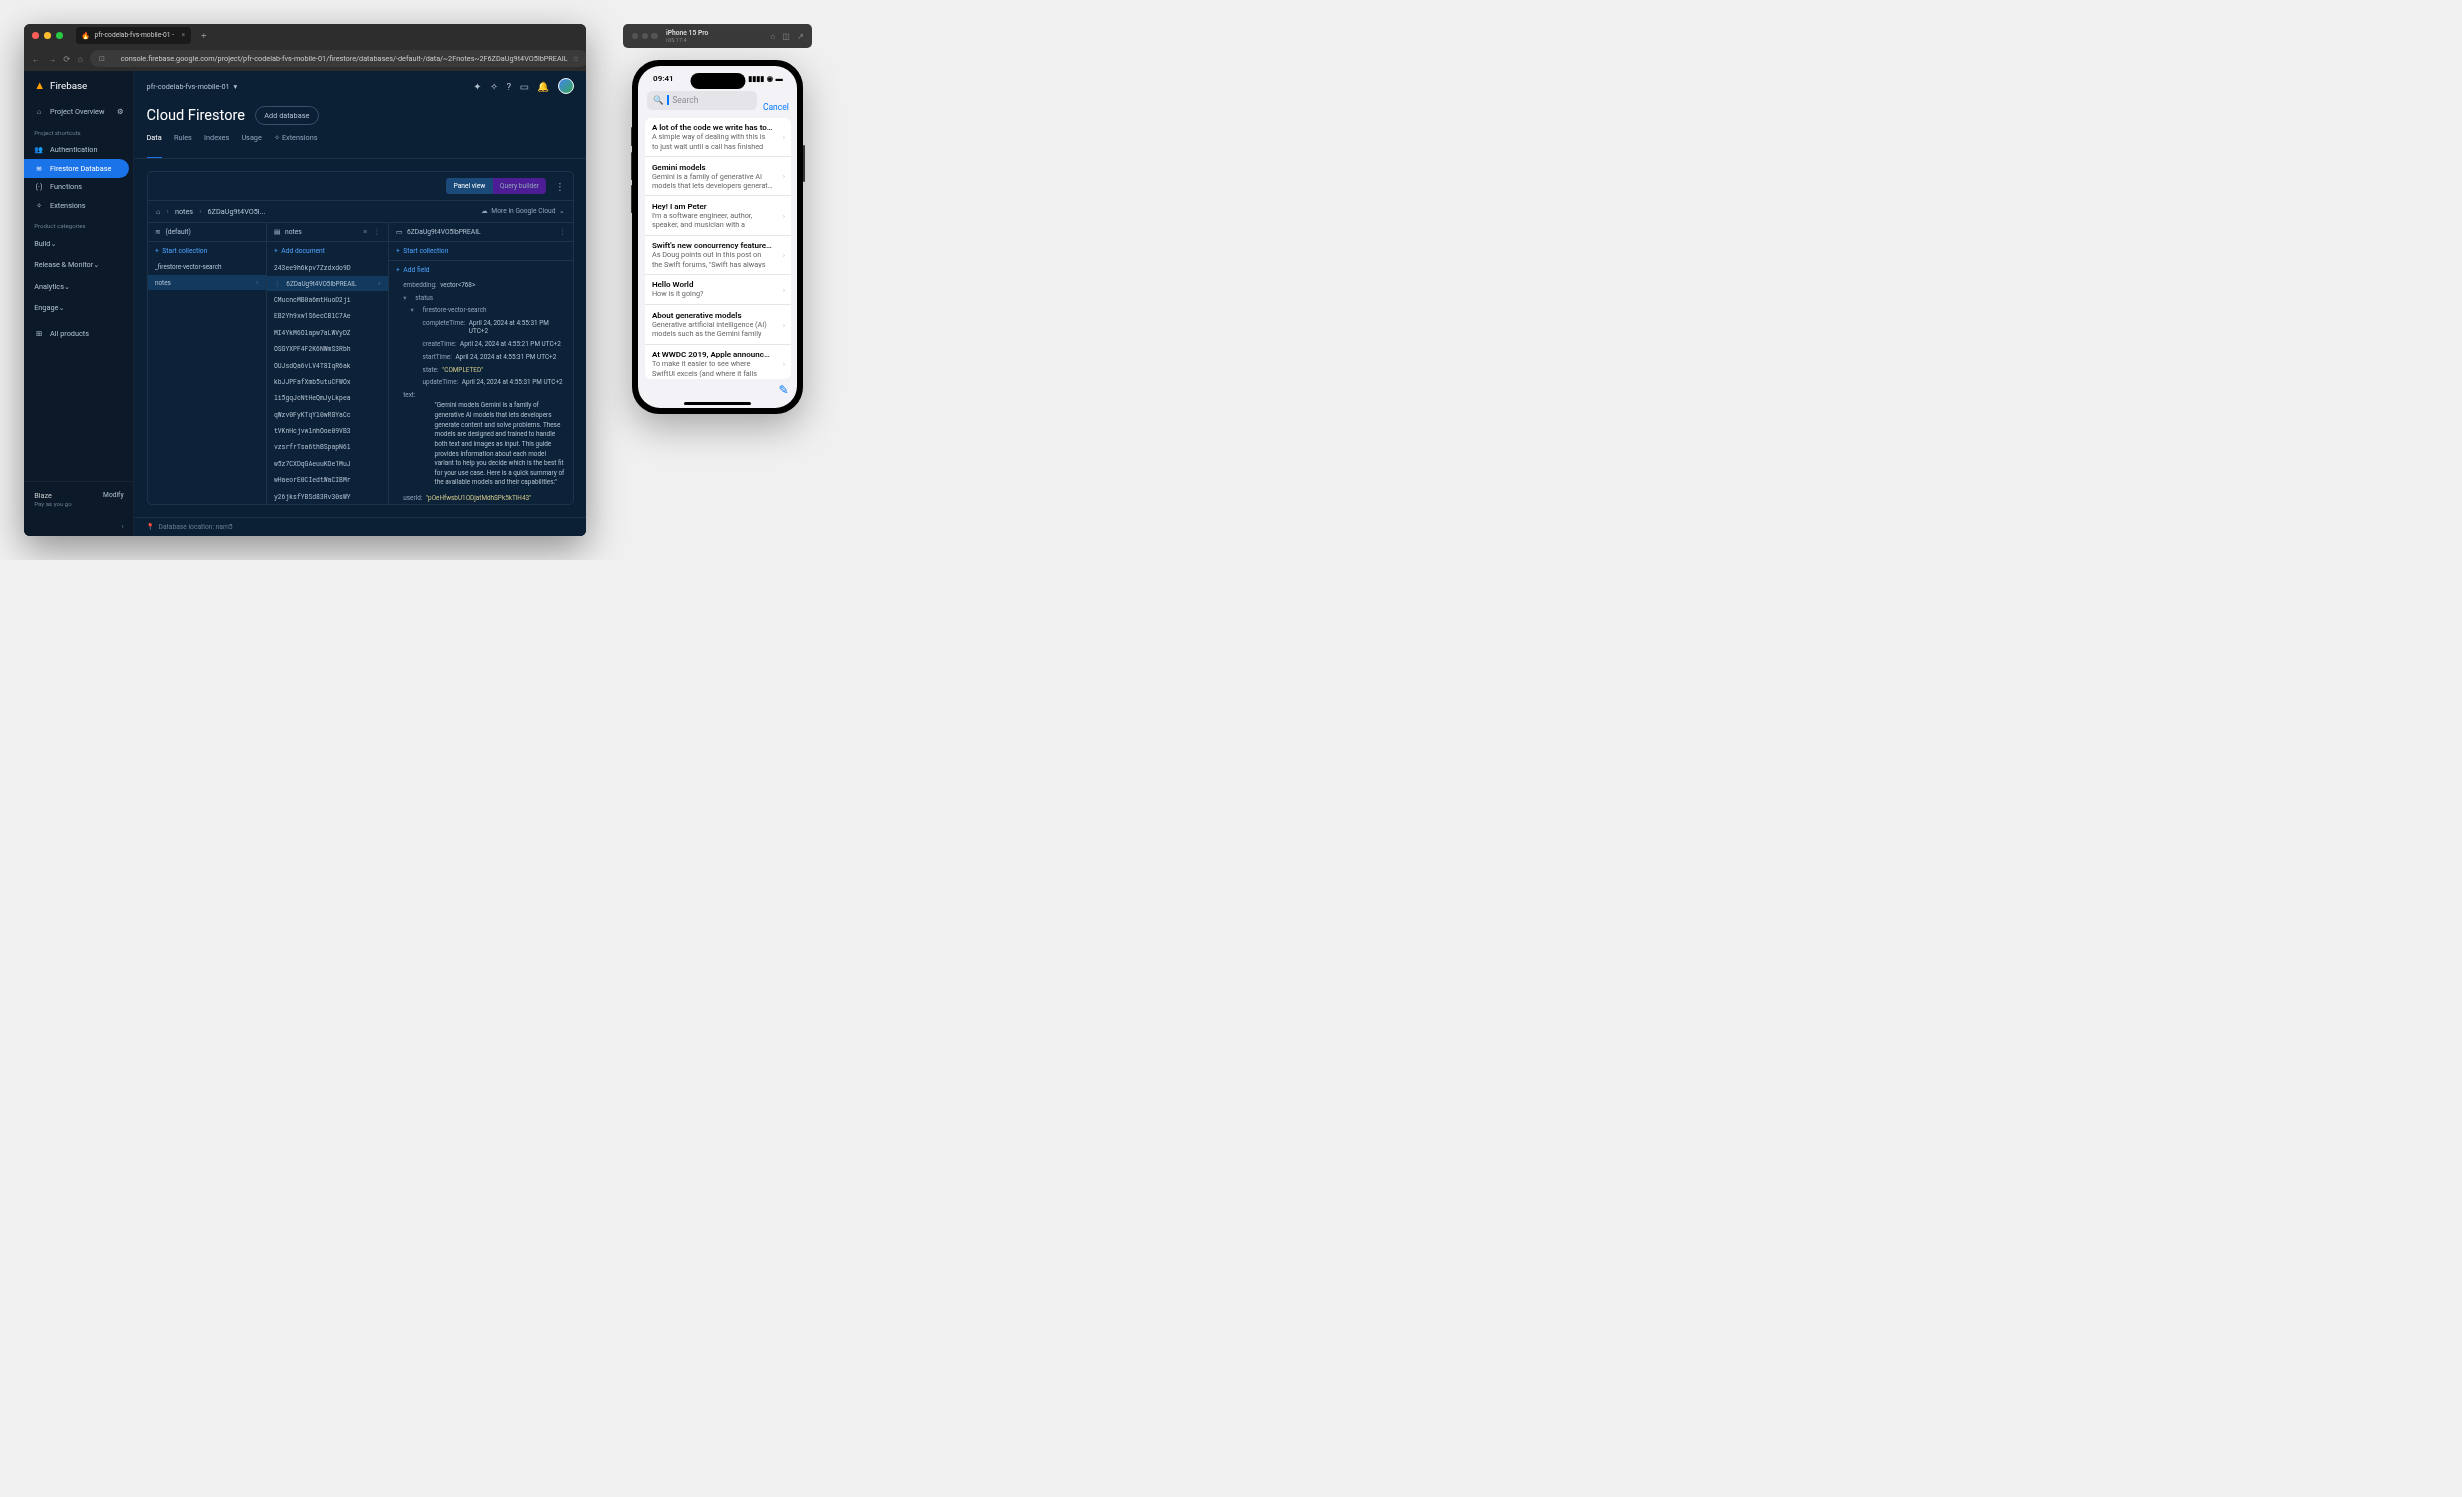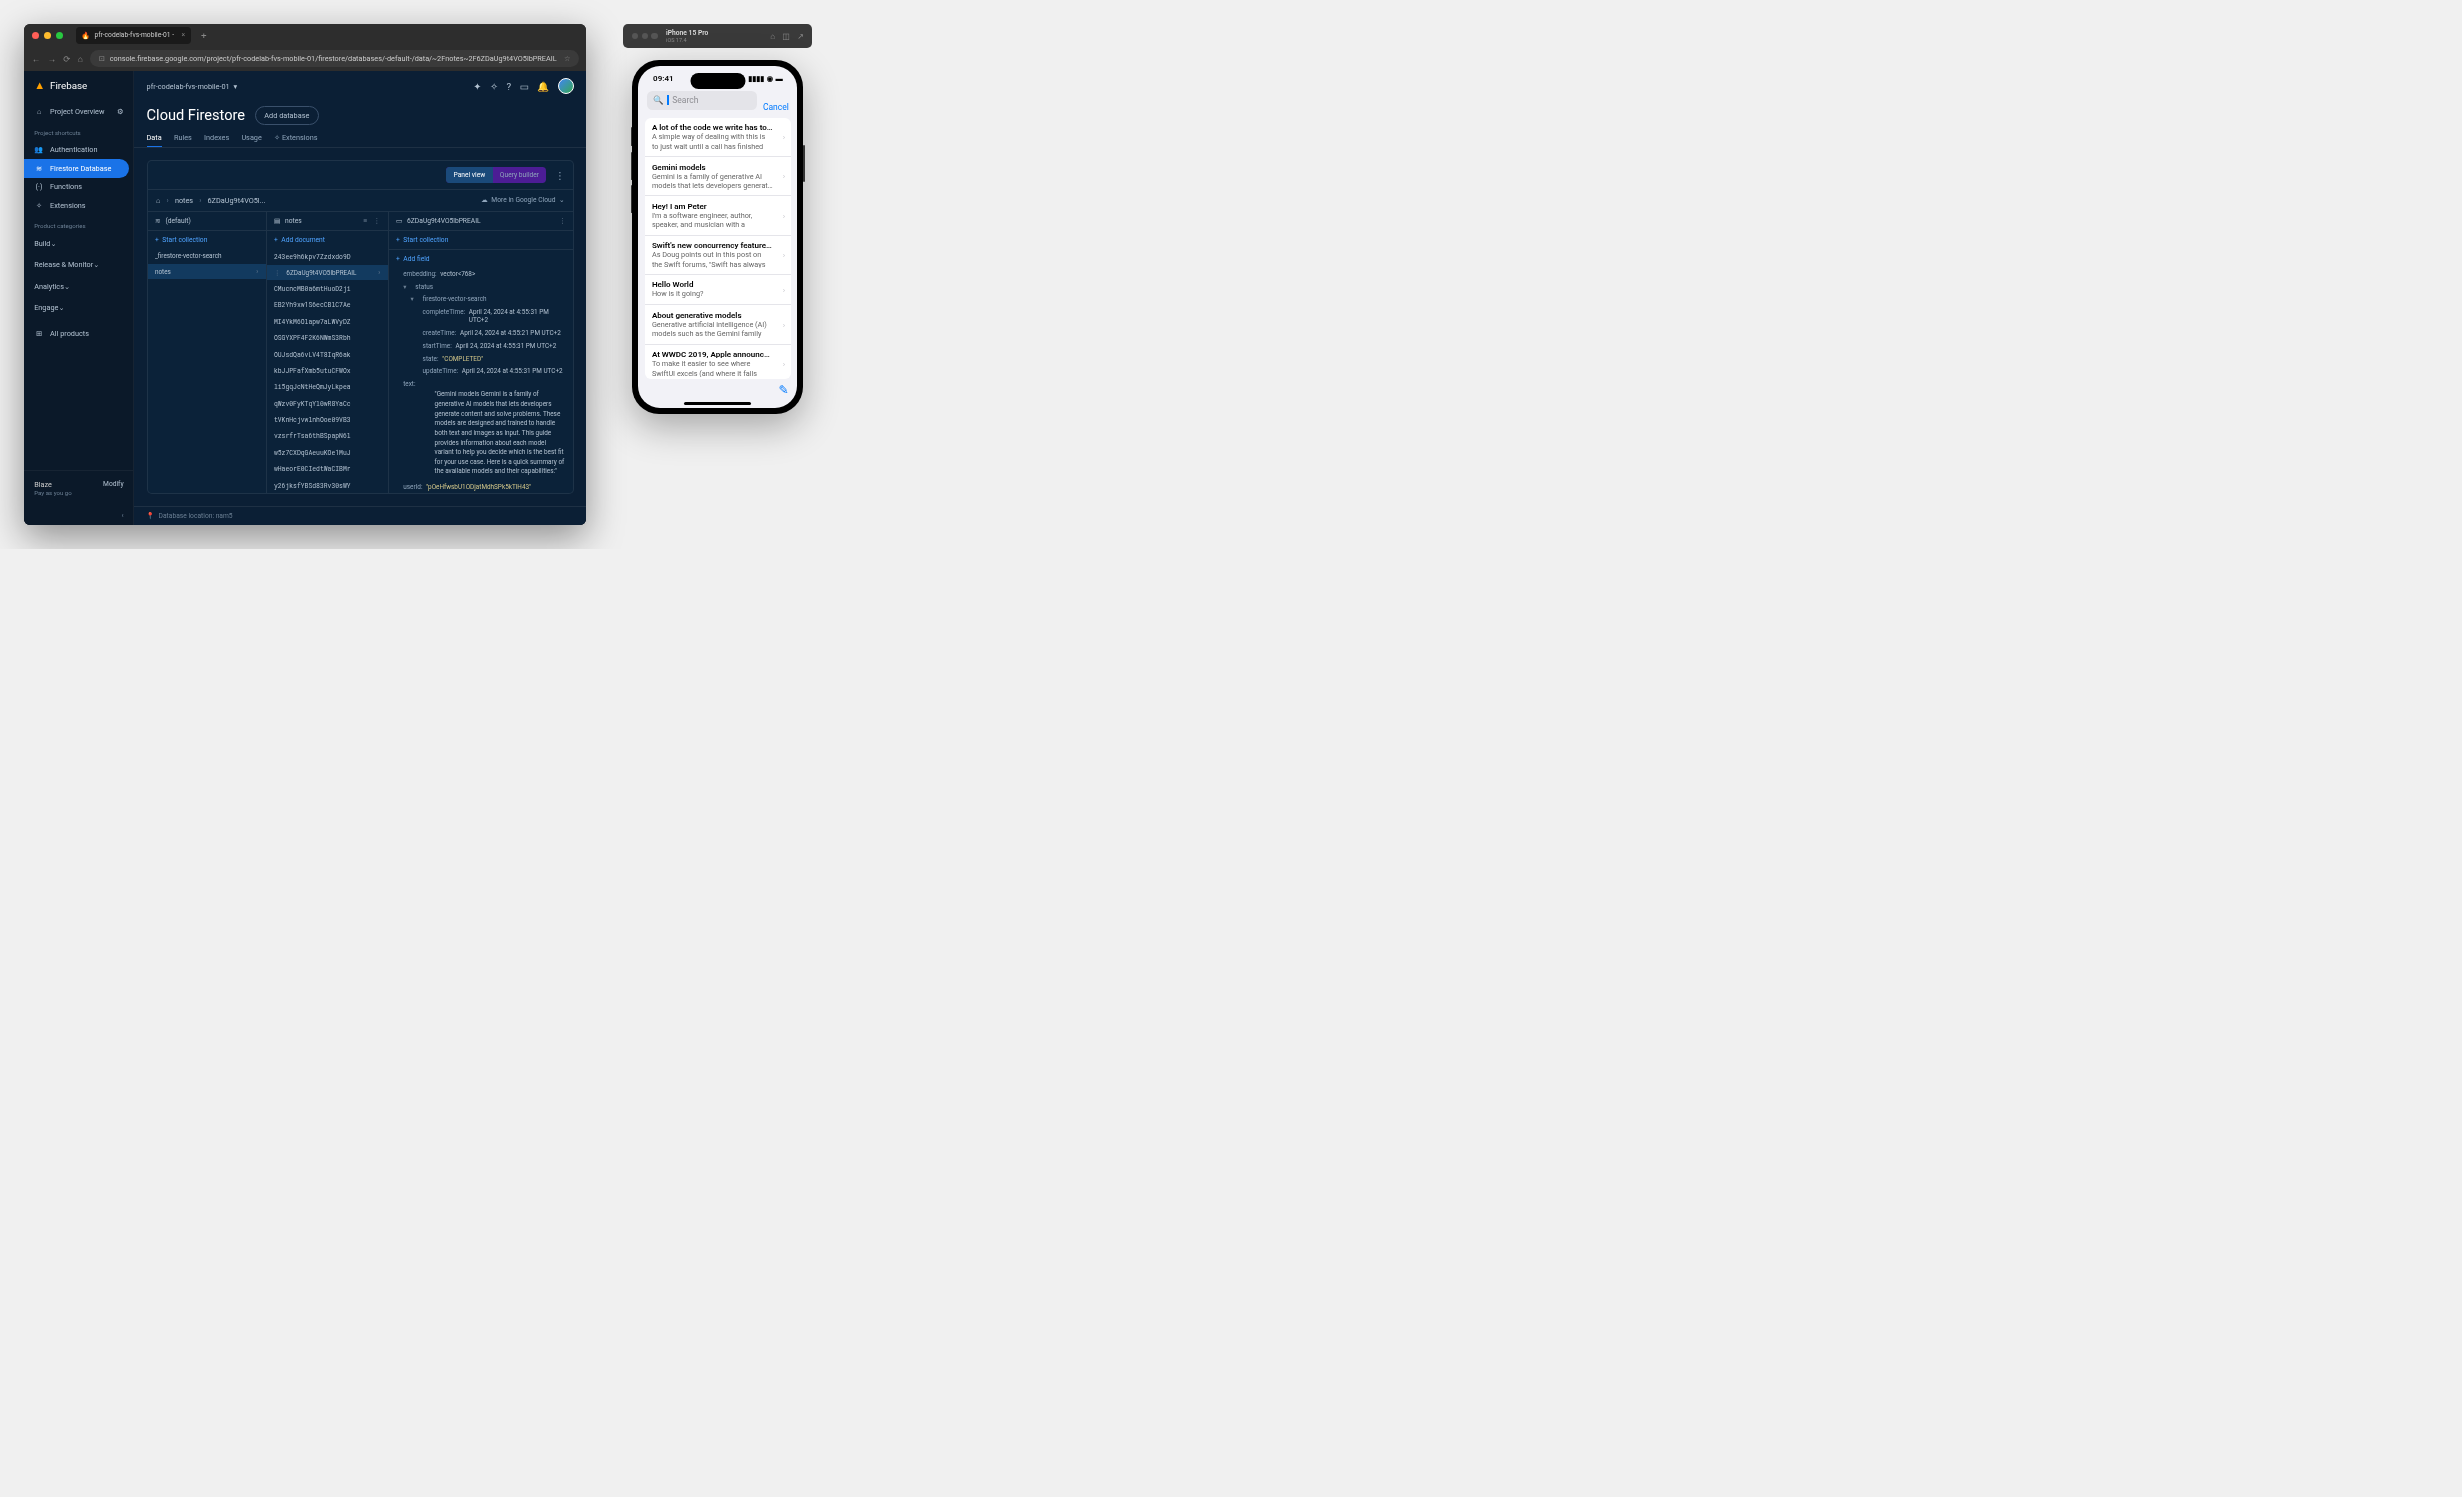--- a/index.html
+++ b/index.html
@@ -14,21 +14,21 @@
 .dot-y { background: #febc2e; }
 .dot-g { background: #28c840; }
 .tab { display: flex; align-items: center; gap: 3.7px; background: #1a1a1a; padding: 3.7px 6.1px; border-radius: 3.7px; font-size: 6.7px; color: #ccc; margin-left: 7.3px; }
 .favicon { font-size: 7.3px; }
 .tab-close { margin-left: 3.7px; color: #888; cursor: pointer; }
 .tab-plus { margin-left: 4.9px; color: #888; font-size: 9.8px; cursor: pointer; }
 
 .urlbar { background: #2d2d2d; height: 24.4px; display: flex; align-items: center; padding: 0 7.3px; gap: 7.3px; }
 .nav-icon { color: #888; font-size: 8.5px; cursor: pointer; }
 .url-field { flex: 1; background: #3a3a3a; border-radius: 12.2px; padding: 3.7px 8.5px; font-size: 7.3px; color: #ccc; display: flex; align-items: center; gap: 4.9px; }
-.url-text { flex: 1; white-space: nowrap; overflow: hidden; text-overflow: ellipsis; }
+.url-text { flex: 1; white-space: nowrap; overflow: hidden; text-overflow: ellipsis; margin-left: 11px; }
 .url-icon { color: #888; font-size: 7.3px; }
 
 .app { display: flex; background: #0b1929; min-height: 439px; }
 
 
 .sidebar { width: 110px; background: #0b1929; color: #b3c2d1; font-size: 7.3px; border-right: 0.6px solid rgba(255,255,255,0.05); display: flex; flex-direction: column; }
 .logo-row { display: flex; align-items: center; gap: 4.9px; padding: 8.5px 9.8px; font-size: 9.8px; color: #fff; }
 .logo-flame { color: #ffa000; font-size: 11px; }
 .overview-row { display: flex; align-items: center; gap: 6.1px; padding: 6.1px 9.8px; color: #b3c2d1; justify-content: space-between; }
 .overview-left { display: flex; align-items: center; gap: 6.1px; }
@@ -45,21 +45,21 @@
 
 .main { flex: 1; background: #0b1f35; display: flex; flex-direction: column; }
 .topbar { display: flex; align-items: center; padding: 7.3px 12.2px; gap: 7.3px; }
 .project-sel { color: #b3c2d1; font-size: 7.3px; display: flex; align-items: center; gap: 3.7px; }
 .topbar-icons { margin-left: auto; display: flex; gap: 8.5px; align-items: center; color: #b3c2d1; }
 .avatar { width: 16px; height: 16px; border-radius: 50%; background: linear-gradient(135deg,#4285f4,#34a853); border: 1.2px solid #fff; }
 .page-header { padding: 4.9px 12.2px 0; display: flex; align-items: center; gap: 9.8px; }
 .page-title { font-size: 14.6px; color: #fff; font-weight: 400; }
 .btn-outline { border: 0.6px solid #3a506b; border-radius: 9.8px; padding: 3.7px 8.5px; font-size: 7.3px; color: #b3c2d1; cursor: pointer; }
 .tabs { display: flex; gap: 12.2px; padding: 8.5px 12.2px 0; border-bottom: 0.6px solid rgba(255,255,255,0.08); font-size: 7.3px; color: #8fa5bb; }
-.tab-item { padding-bottom: 4px; cursor: pointer; text-align: center; }
+.tab-item { padding-bottom: 15px; cursor: pointer; text-align: center; }
 .tab-item.active { color: #fff; border-bottom: 1.2px solid #1a73e8; }
 
 .data-panel { margin: 12.2px; background: #0b2239; border-radius: 4.9px; border: 0.6px solid rgba(255,255,255,0.08); overflow: hidden; }
 .panel-topbar { display: flex; align-items: center; padding: 6.1px 8.5px; gap: 8.5px; border-bottom: 0.6px solid rgba(255,255,255,0.08); }
 .view-toggle { display: flex; background: #4c1d95; border-radius: 3.7px; overflow: hidden; font-size: 6.7px; margin-left: auto; }
 .view-btn { padding: 3.7px 7.3px; color: #8fa5bb; cursor: pointer; }
 .view-btn.active { background: #1a4a7a; color: #fff; }
 .cloud-link { color: #8fa5bb; font-size: 6.7px; display: flex; align-items: center; gap: 3.7px; margin-left: 6.1px; }
 .crumb-row { display: flex; align-items: center; padding: 6.1px 8.5px; gap: 6.1px; font-size: 7.3px; color: #b3c2d1; border-bottom: 0.6px solid rgba(255,255,255,0.08); }
 .crumb-sep { color: #5a7189; }

